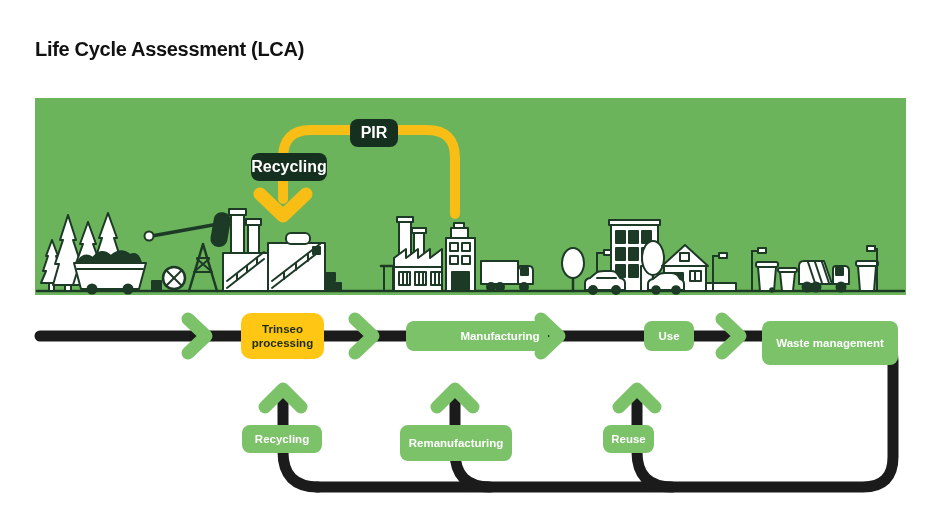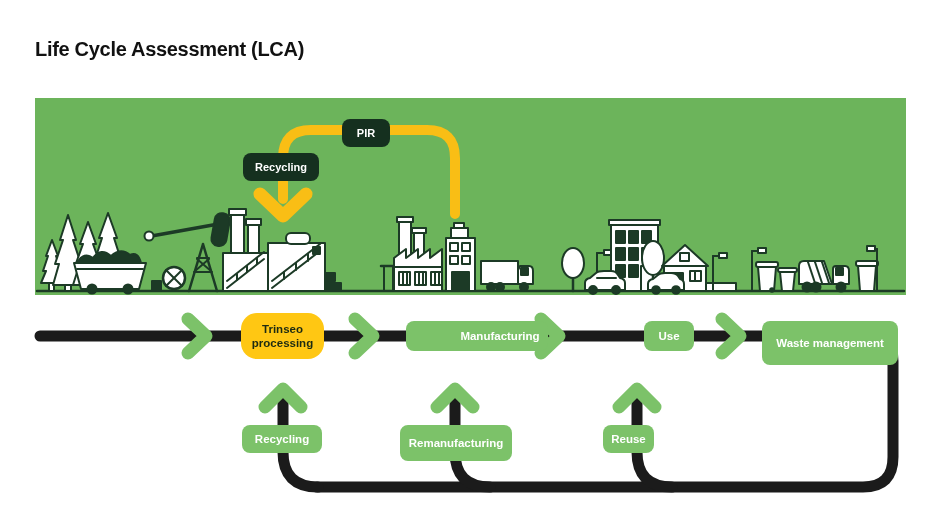--- a/index.html
+++ b/index.html
@@ -14,24 +14,24 @@
   .title{position:absolute;left:35px;top:38px;font-size:20px;font-weight:bold;
          color:var(--title-black);letter-spacing:-0.3px;}
   .banner{position:absolute;left:35px;top:98px;width:871px;height:197px;
           background:var(--banner-green);}
   .banner svg{position:absolute;left:0;top:0;}
   .flows{position:absolute;left:0;top:0;pointer-events:none;}
   .stage{position:absolute;display:flex;align-items:center;justify-content:center;
          text-align:center;font-weight:bold;font-size:11.5px;line-height:14px;
          color:var(--white);background:var(--box-green);border-radius:10px;}
   .stage.short{border-radius:8px;}
-  .stage.yellow{background:var(--box-yellow);color:var(--trinseo-text);border-radius:16px;}
+  .stage.yellow{background:var(--box-yellow);color:var(--trinseo-text);}
   .badge-dark{position:absolute;display:flex;align-items:center;justify-content:center;
-         font-weight:bold;font-size:11px;color:var(--white);background:var(--badge-dark);
-         border-radius:8px;text-align:center;}
+         font-weight:bold;font-size:16px;color:var(--white);background:var(--badge-dark);
+         border-radius:8px;text-align:center;margin-left:8px;}
   .badge-green{position:absolute;display:flex;align-items:center;justify-content:center;
          font-weight:bold;font-size:11.5px;color:var(--white);background:var(--box-green);
          border-radius:8px;text-align:center;}
 </style>
 </head>
 <body>
 
 <div class="canvas">
 
   <div class="title">Life Cycle Assessment (LCA)</div>

